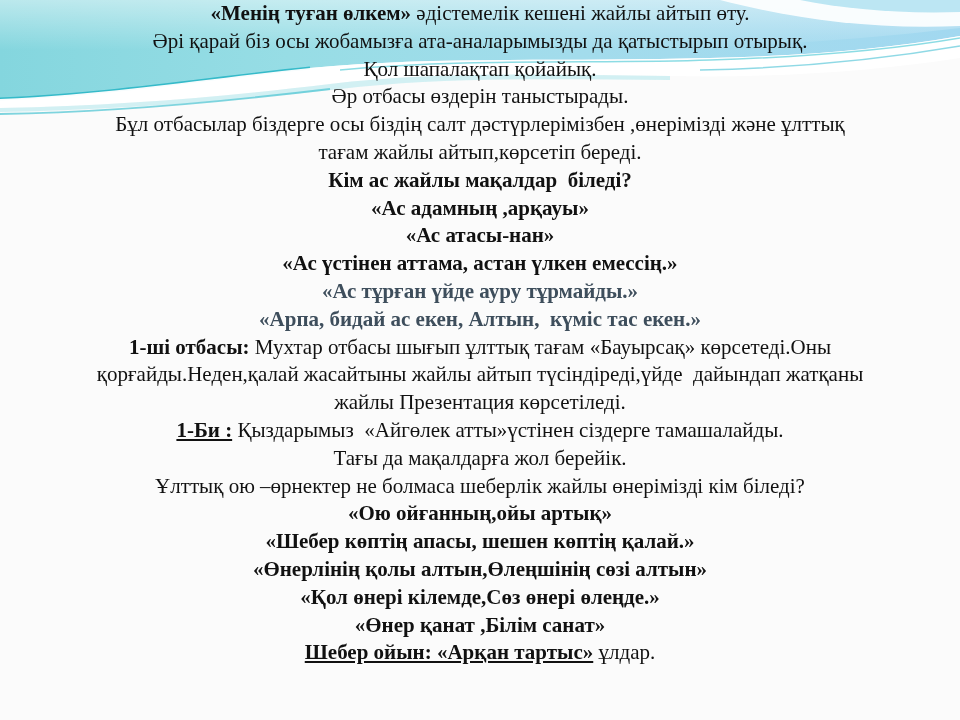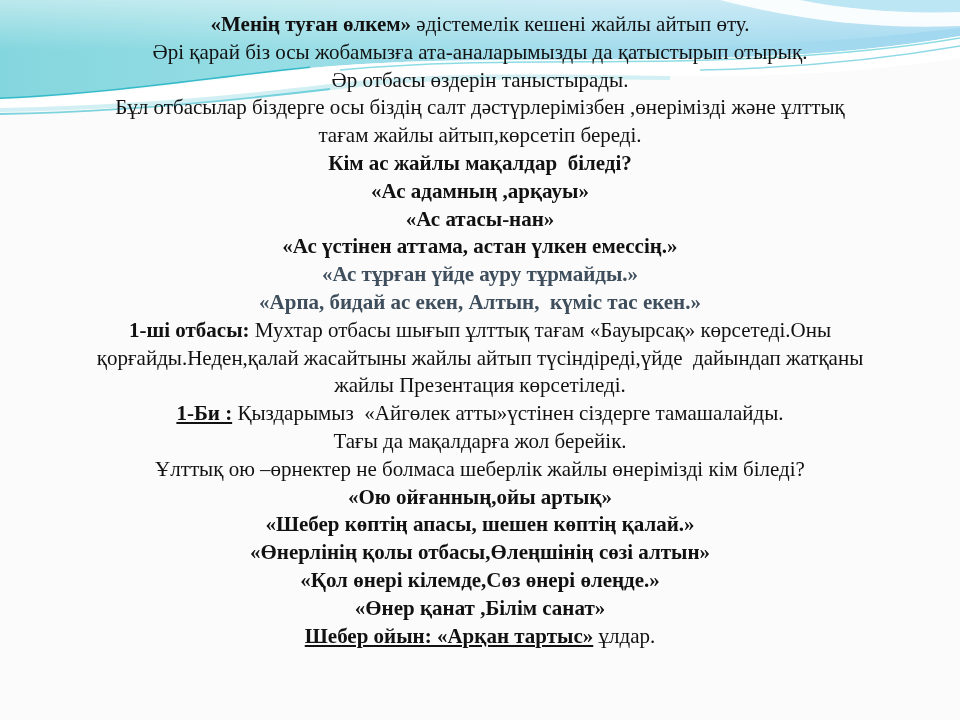--- a/index.html
+++ b/index.html
@@ -25,21 +25,20 @@
     z-index: 1;
     pointer-events: none;
   }
   .slide-text {
     position: absolute;
     top: 0;
     left: 0;
     width: 960px;
     height: 720px;
     z-index: 2;
-    padding-top: 11px;
     box-sizing: border-box;
   }
   .line {
     text-align: center;
     font-size: 21px;
     line-height: 27.8px;
     color: #111111;
     white-space: pre-wrap;
     padding: 0 30px;
   }
@@ -82,36 +81,37 @@
     <path d="M800,0 H960 V12 C900,14 845,9 800,0 Z" fill="#b5e3f2" opacity="0.9"></path>
 
     <path d="M660,64 C780,62 880,52 960,38" fill="none" stroke="#ffffff" stroke-width="2.5" opacity="0.95"></path>
     <path d="M340,70 C470,58 600,64 710,60 C810,57 890,50 960,38" fill="none" stroke="#6fd3dd" stroke-width="1.5" opacity="0.8"></path>
     <path d="M700,70 C800,68 890,58 960,46" fill="none" stroke="#5fc9da" stroke-width="1.5" opacity="0.7"></path>
   </svg>
 
   <div class="slide-text">
       <div class="line"><span class="seg b">«Менің туған өлкем»</span><span class="seg"> әдістемелік кешені жайлы айтып өту.</span></div>
       <div class="line"><span class="seg">Әрі қарай біз осы жобамызға ата-аналарымызды да қатыстырып отырық.</span></div>
+      <div class="line"><span class="seg">Қол шапалақтап қойайық.</span></div>
       <div class="line"><span class="seg">Әр отбасы өздерін таныстырады.</span></div>
       <div class="line"><span class="seg">Бұл отбасылар біздерге осы біздің салт дәстүрлерімізбен ,өнерімізді және ұлттық</span></div>
       <div class="line"><span class="seg">тағам жайлы айтып,көрсетіп береді.</span></div>
       <div class="line"><span class="seg b">Кім ас жайлы мақалдар  біледі?</span></div>
       <div class="line"><span class="seg b">«Ас адамның ,арқауы»</span></div>
       <div class="line"><span class="seg b">«Ас атасы-нан»</span></div>
       <div class="line"><span class="seg b">«Ас үстінен аттама, астан үлкен емессің.»</span></div>
       <div class="line"><span class="seg b c-slate">«Ас тұрған үйде ауру тұрмайды.»</span></div>
       <div class="line"><span class="seg b c-slate">«Арпа, бидай ас екен, Алтын,  күміс тас екен.»</span></div>
       <div class="line"><span class="seg b">1-ші отбасы:</span><span class="seg"> Мухтар отбасы шығып ұлттық тағам «Бауырсақ» көрсетеді.Оны</span></div>
       <div class="line"><span class="seg">қорғайды.Неден,қалай жасайтыны жайлы айтып түсіндіреді,үйде  дайындап жатқаны</span></div>
       <div class="line"><span class="seg">жайлы Презентация көрсетіледі.</span></div>
       <div class="line"><span class="seg b u">1-Би :</span><span class="seg"> Қыздарымыз  «Айгөлек атты»үстінен сіздерге тамашалайды.</span></div>
       <div class="line"><span class="seg">Тағы да мақалдарға жол берейік.</span></div>
       <div class="line"><span class="seg">Ұлттық ою –өрнектер не болмаса шеберлік жайлы өнерімізді кім біледі?</span></div>
       <div class="line"><span class="seg b">«Ою ойғанның,ойы артық»</span></div>
       <div class="line"><span class="seg b">«Шебер көптің апасы, шешен көптің қалай.»</span></div>
-      <div class="line"><span class="seg b">«Өнерлінің қолы отбасы,Өлеңшінің сөзі алтын»</span></div>
+      <div class="line"><span class="seg b">«Өнерлінің қолы алтын,Өлеңшінің сөзі алтын»</span></div>
       <div class="line"><span class="seg b">«Қол өнері кілемде,Сөз өнері өлеңде.»</span></div>
       <div class="line"><span class="seg b">«Өнер қанат ,Білім санат»</span></div>
       <div class="line"><span class="seg b u">Шебер ойын: «Арқан тартыс»</span><span class="seg"> ұлдар.</span></div>
     </div>
 
 </div>
 
 </body></html>

